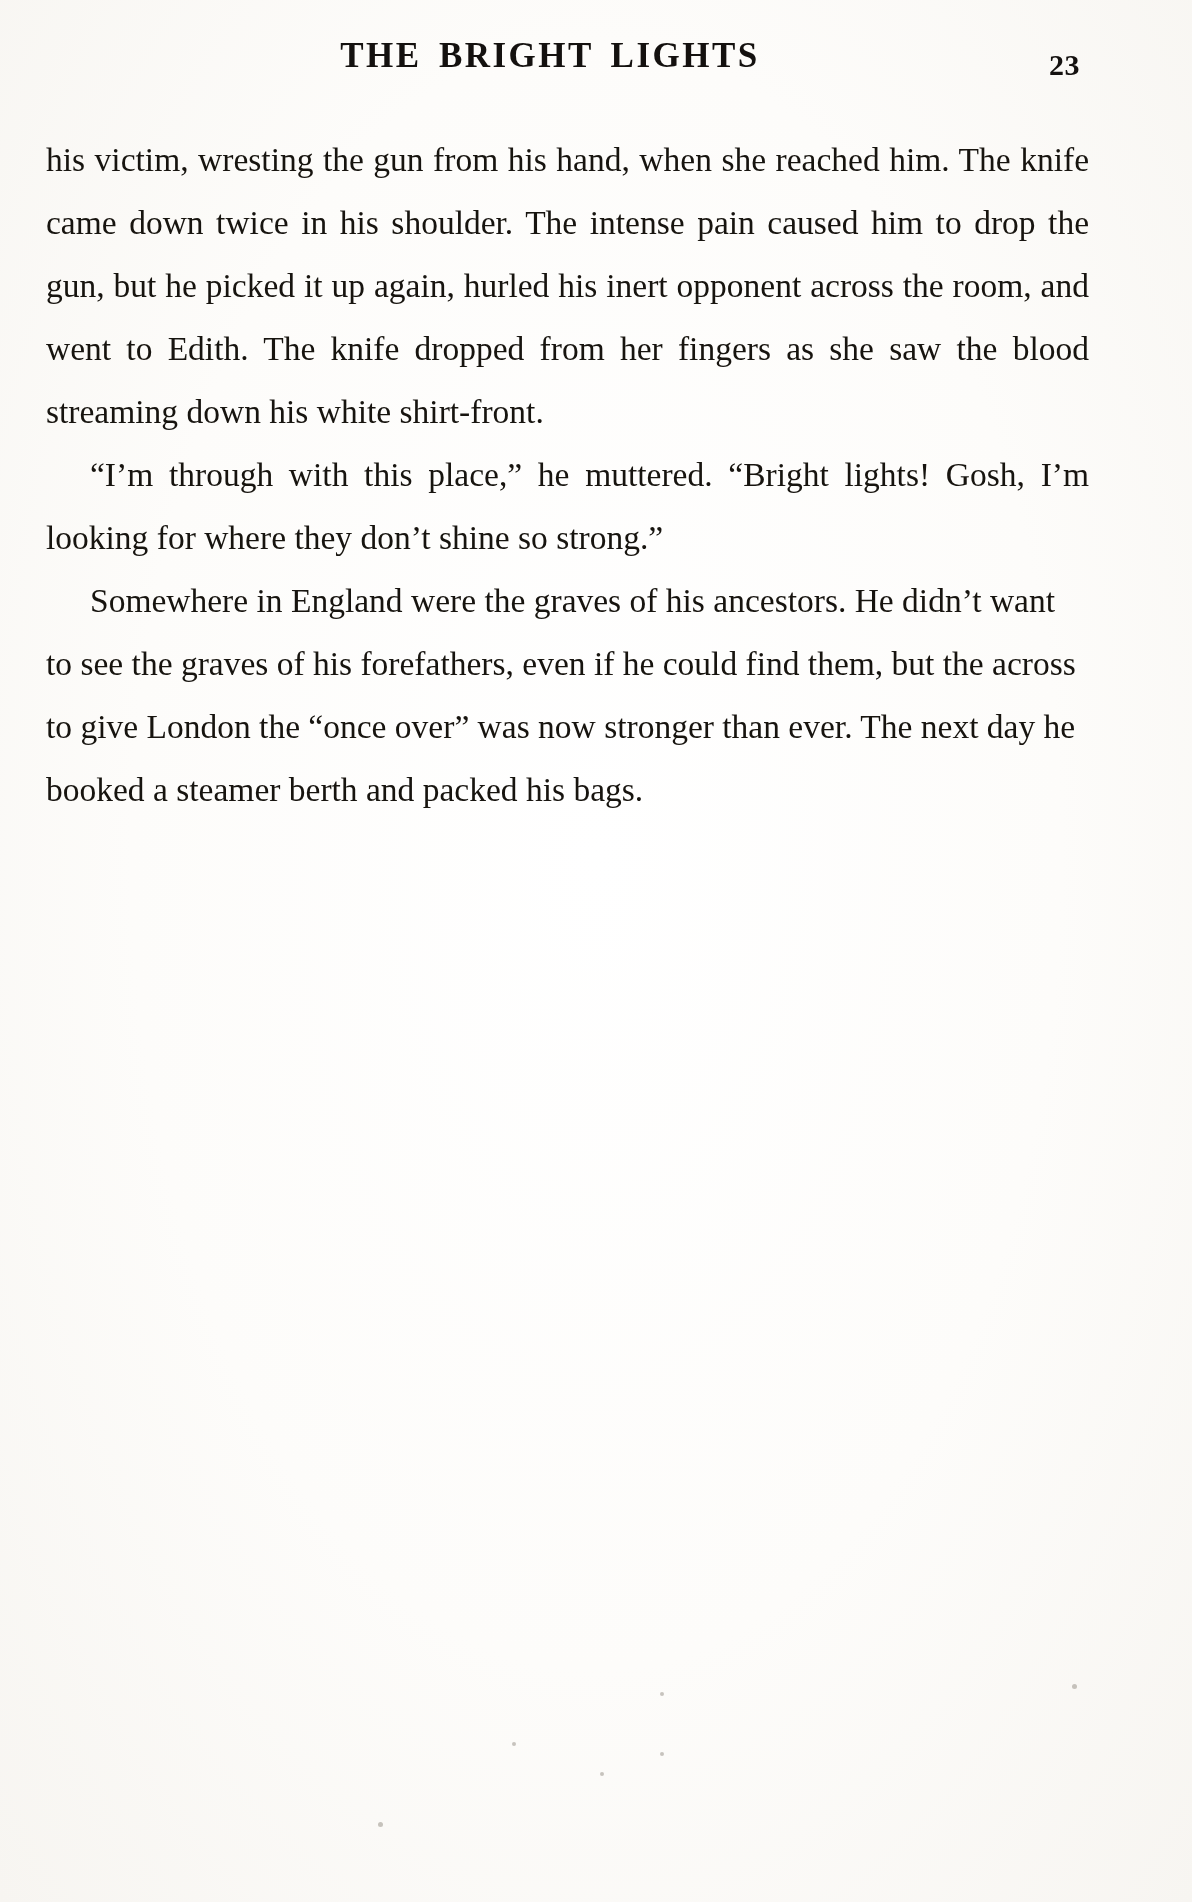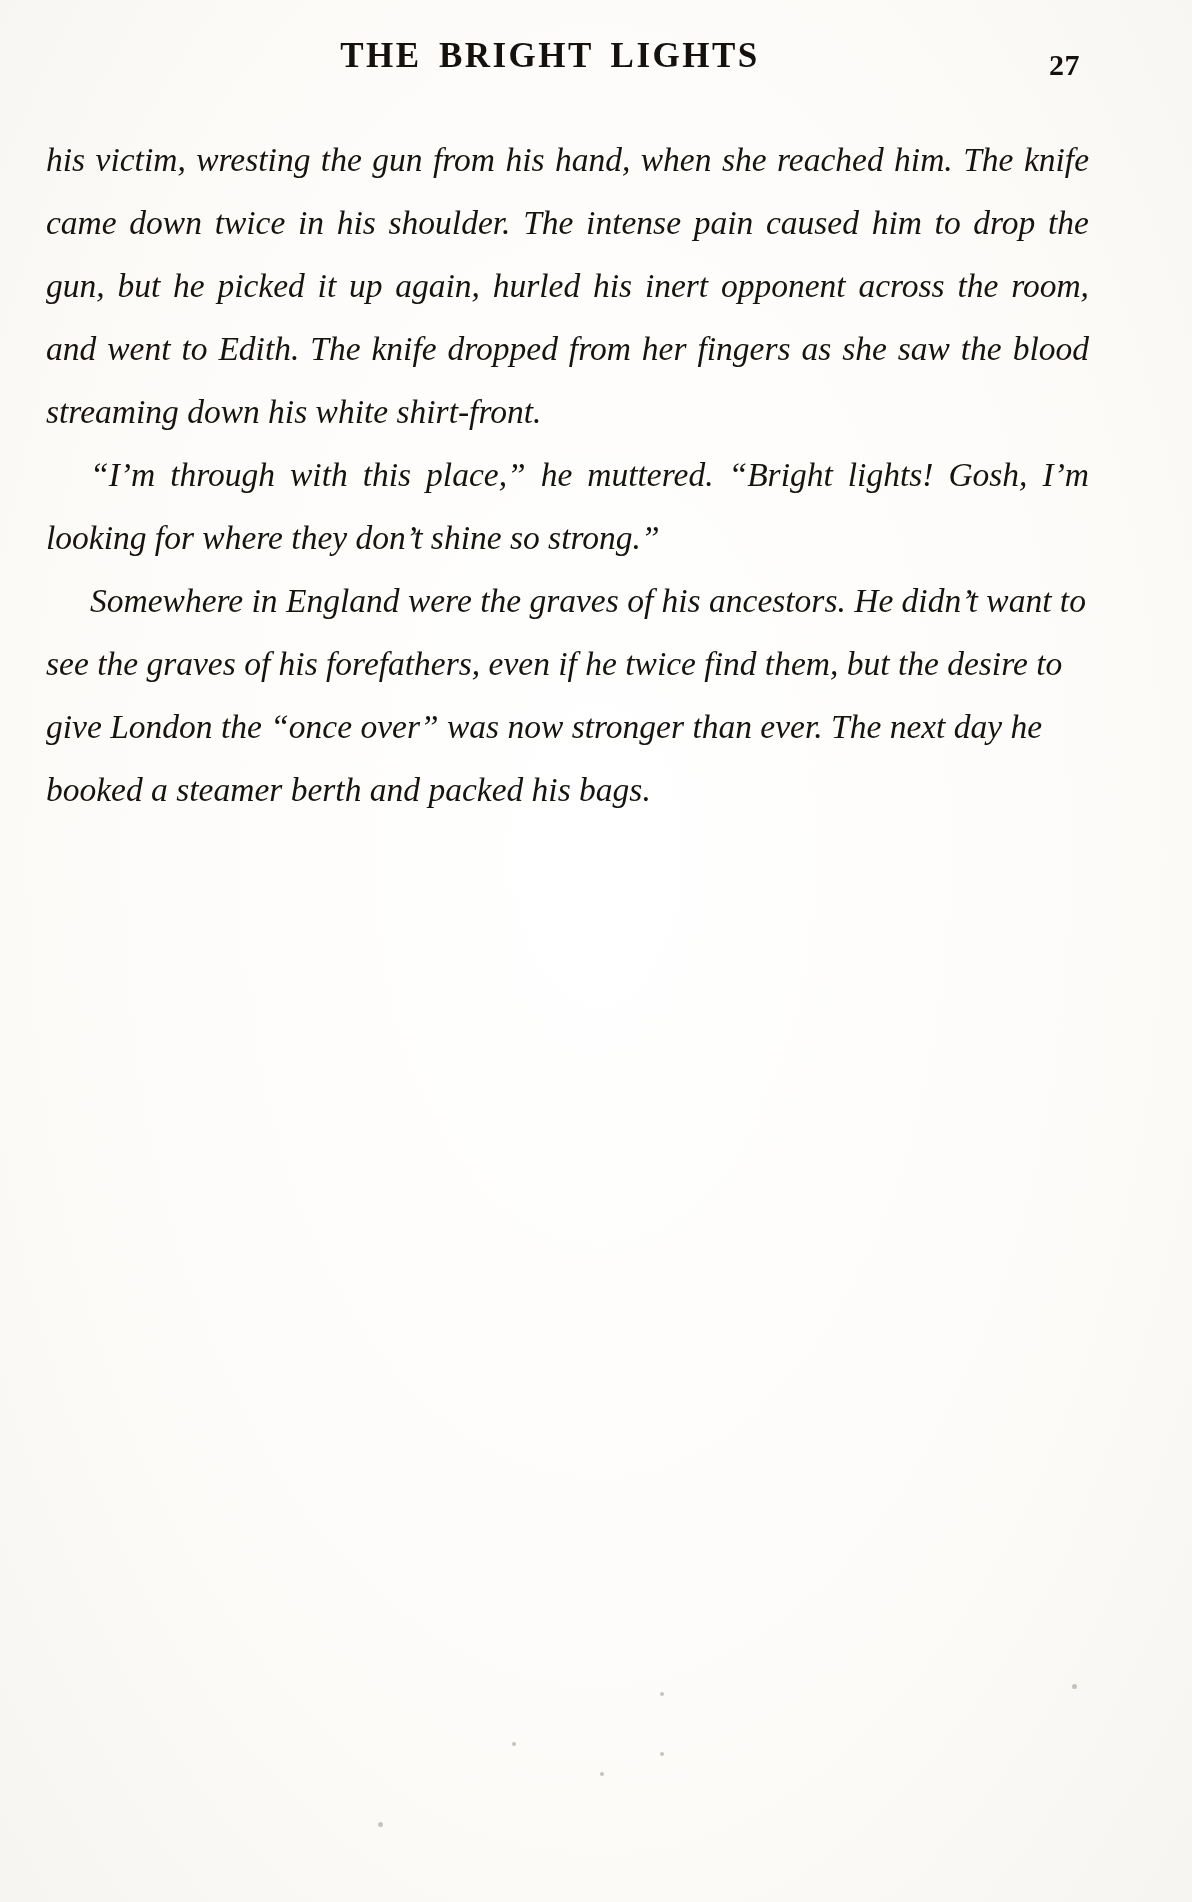--- a/index.html
+++ b/index.html
@@ -73,21 +73,20 @@
   }
 
   .para {
     margin: 0 0 0 0;
     font-size: 33.5px;
     line-height: 63px;
     text-align: justify;
     text-justify: inter-word;
     color: #17140f;
     font-family: "Liberation Serif", serif;
-    font-style: italic;
     -webkit-font-smoothing: none;
   }
 
   .para.indent {
     text-indent: 44px;
   }
 
   .para.last-loose {
     text-align: left;
   }
@@ -101,27 +100,27 @@
   }
 </style>
 </head>
 <body>
 
 <div class="page">
   <div class="paper-tone"></div>
 
   <div class="header">
     <div class="running-head">THE  BRIGHT  LIGHTS</div>
-    <div class="folio">27</div>
+    <div class="folio">23</div>
   </div>
 
   <div class="body-text">
     <p class="para">his victim, wresting the gun from his hand, when she reached him.   The knife came down twice in his shoulder.   The intense pain caused him to drop the gun, but he picked it up again, hurled his inert opponent across the room, and went to Edith.   The knife dropped from her fingers as she saw the blood streaming down his white shirt-front.</p>
     <p class="para indent">“I’m through with this place,” he muttered. “Bright lights!   Gosh, I’m looking for where they don’t shine so strong.”</p>
-    <p class="para indent last-loose">Somewhere in England were the graves of his ancestors.   He didn’t want to see the graves of his forefathers, even if he twice find them, but the desire to give London the “once over” was now stronger than ever.   The next day he booked a steamer berth and packed his bags.</p>
+    <p class="para indent last-loose">Somewhere in England were the graves of his ancestors.   He didn’t want to see the graves of his forefathers, even if he could find them, but the across to give London the “once over” was now stronger than ever.   The next day he booked a steamer berth and packed his bags.</p>
   </div>
 
   <div class="speck" style="left:660px; top:1692px; width:4px; height:4px;"></div>
   <div class="speck" style="left:1072px; top:1684px; width:5px; height:5px;"></div>
   <div class="speck" style="left:512px; top:1742px; width:4px; height:4px;"></div>
   <div class="speck" style="left:660px; top:1752px; width:4px; height:4px;"></div>
   <div class="speck" style="left:600px; top:1772px; width:4px; height:4px;"></div>
   <div class="speck" style="left:378px; top:1822px; width:5px; height:5px;"></div>
 </div>
 

